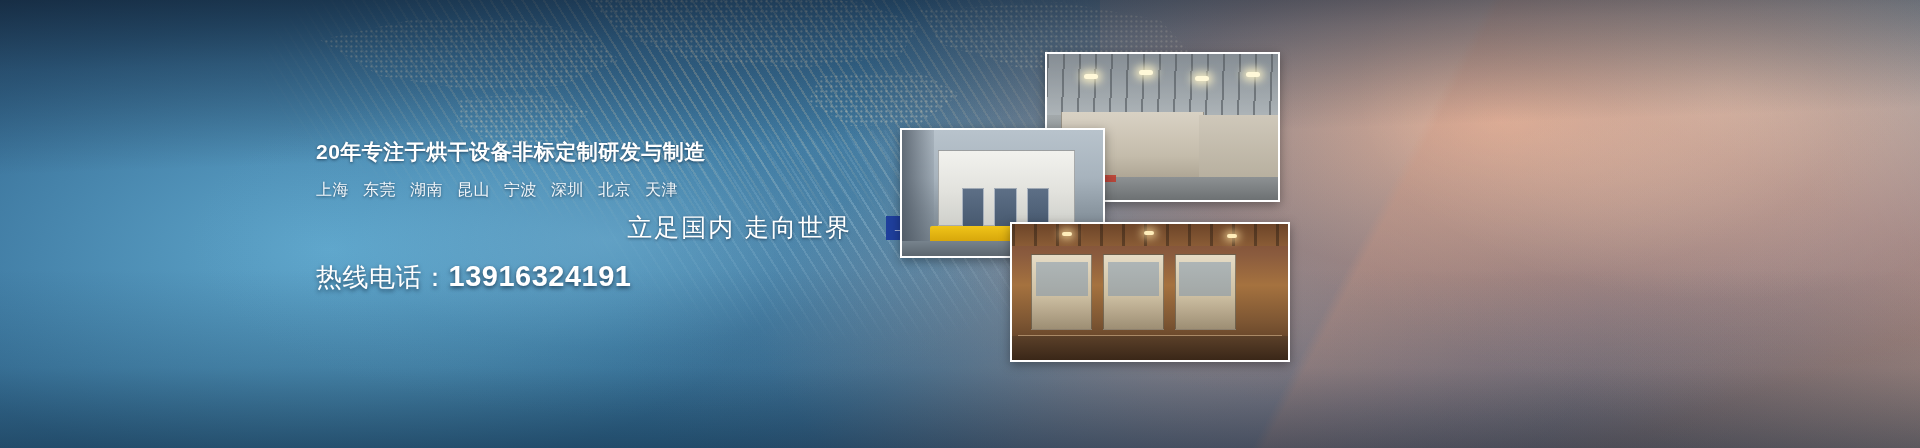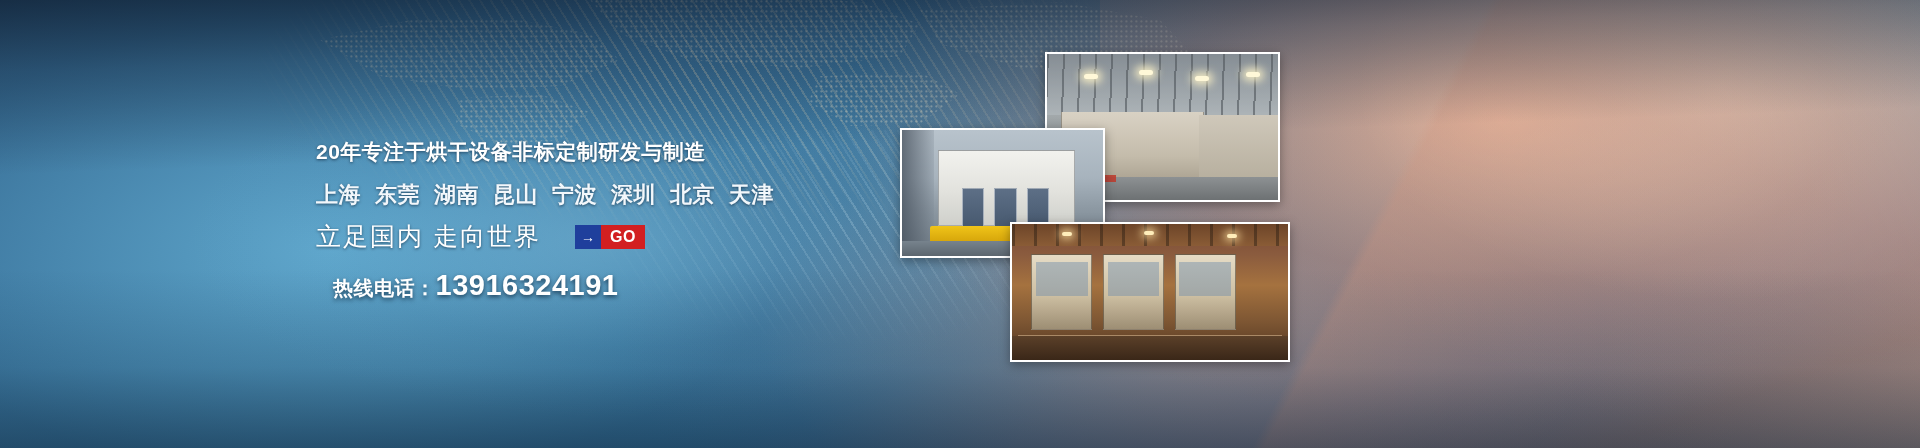--- a/index.html
+++ b/index.html
@@ -127,28 +127,29 @@
     display:flex; align-items:baseline; white-space:nowrap;
     margin-bottom:10px;
   }
   .cities-label{
     color:#ffffff; font-size:21px; font-weight:normal;
     letter-spacing:1px;
     text-shadow:0 1px 3px rgba(0,20,40,0.6);
     margin-right:24px;
   }
   .city{
-    color:#f2f7fb; font-size:22px; font-weight:bold;
+    color:#f2f7fb; font-size:16px; font-weight:normal;
     letter-spacing:0.5px; margin-right:14px;
     text-shadow:0 1px 3px rgba(0,20,40,0.6);
   }
 
   .line-slogan{
     display:flex; align-items:center; white-space:nowrap;
     margin-bottom:16px;
+    justify-content:flex-end;
   }
   .slogan-text{
     color:#ffffff; font-size:25px; font-weight:normal;
     letter-spacing:2px;
     text-shadow:0 1px 3px rgba(0,20,40,0.6);
     margin-right:34px;
   }
   .go-btn{
     display:inline-flex; align-items:center;
     height:24px; border:0; cursor:pointer;
@@ -165,24 +166,23 @@
     background:#d21f21;
     color:#ffffff; font-size:16px; font-weight:bold;
     display:flex; align-items:center; letter-spacing:0.5px;
   }
 
   .line-hotline{
     display:flex; align-items:baseline; white-space:nowrap;
     margin-top:6px;
   }
   .hotline-label{
-    color:#ffffff; font-size:20px; font-weight:bold;
+    color:#ffffff; font-size:26px; font-weight:normal;
     letter-spacing:0.5px;
     text-shadow:0 2px 4px rgba(0,20,40,0.65);
-    margin-left:17px;
   }
   .hotline-number{
     color:#ffffff; font-size:29px; font-weight:bold;
     letter-spacing:0.5px;
     text-shadow:0 2px 4px rgba(0,20,40,0.65);
   }
 
   
   .photos{ position:absolute; left:890px; top:0; width:1030px; height:448px; }
 

